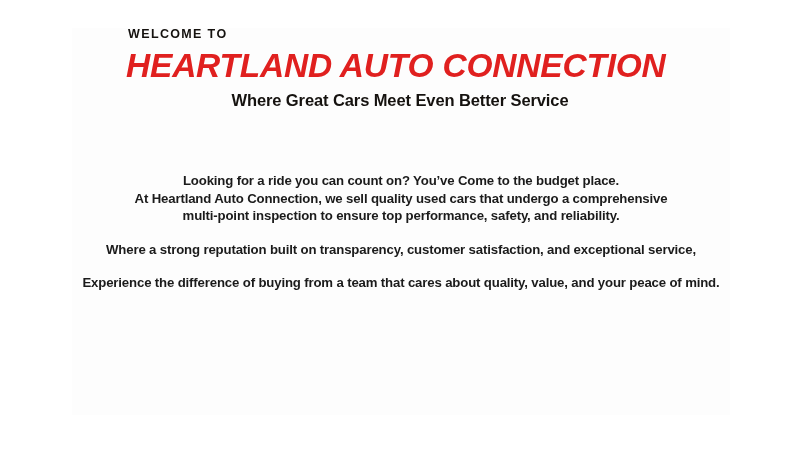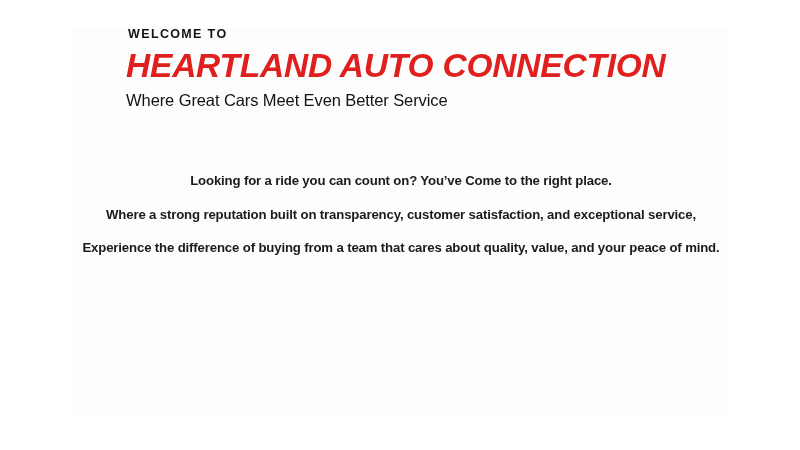--- a/index.html
+++ b/index.html
@@ -65,25 +65,26 @@
     line-height: 1;
     margin: 0;
     white-space: nowrap;
     transform: scaleX(0.985);
     transform-origin: left center;
   }
 
   #brand-tagline {
     font-family: "Liberation Sans", sans-serif;
     font-size: 16.5px;
-    font-weight: normal;
+    font-weight: bold;
     letter-spacing: -0.1px;
     color: #15120f;
     line-height: 1;
     margin: 10px 0 0 0;
+    text-align: center;
   }
 
   
   #body-copy {
     position: absolute;
     left: 72px;
     top: 172px;
     width: 658px;
     text-align: center;
   }
@@ -116,21 +117,23 @@
     <div id="masthead-inner">
       <div id="welcome-to">WELCOME TO</div>
       <div id="brand-title">HEARTLAND AUTO CONNECTION</div>
       <div id="brand-tagline">Where Great Cars Meet Even Better Service</div>
     </div>
   </div>
 
   <div id="body-copy">
 
     <div class="copy-block">
-      <div class="copy-line">Looking for a ride you can count on? You’ve Come to the right place.</div>
+      <div class="copy-line">Looking for a ride you can count on? You’ve Come to the budget place.</div>
+      <div class="copy-line">At Heartland Auto Connection, we sell quality used cars that undergo a comprehensive</div>
+      <div class="copy-line">multi-point inspection to ensure top performance, safety, and reliability.</div>
     </div>
 
     <div class="copy-block">
       <div class="copy-line">Where a strong reputation built on transparency, customer satisfaction, and exceptional service,</div>
     </div>
 
     <div class="copy-block">
       <div class="copy-line">Experience the difference of buying from a team that cares about quality, value, and your peace of mind.</div>
     </div>
 

